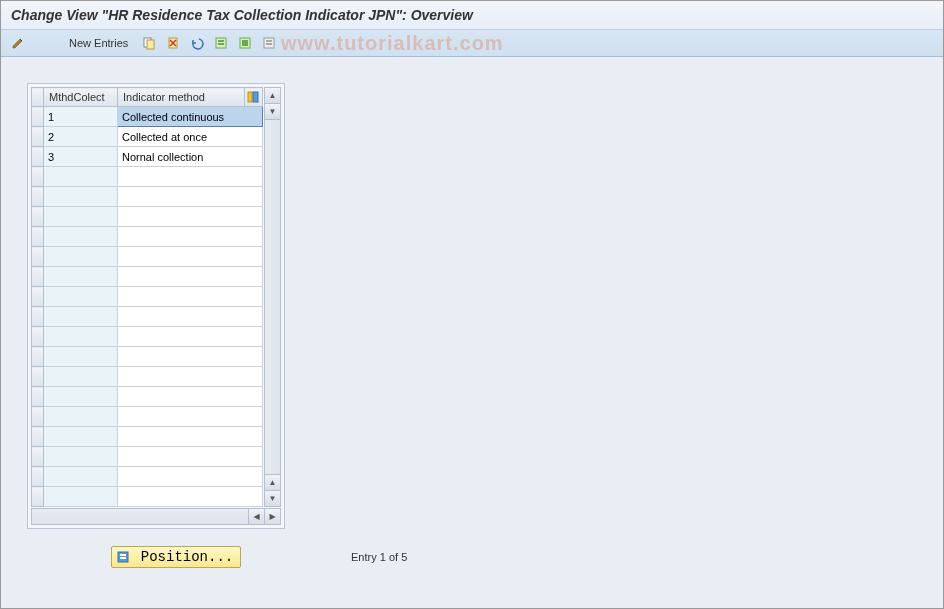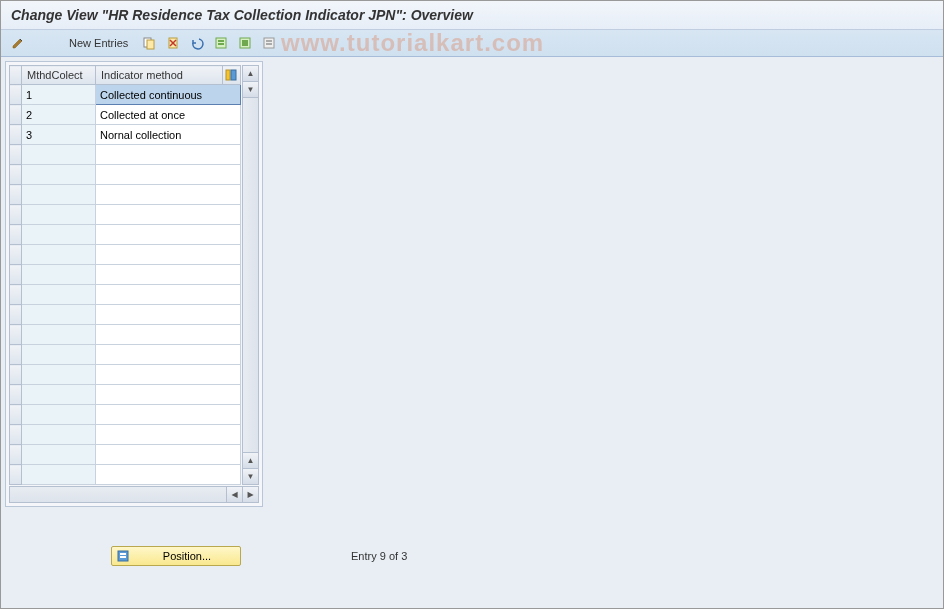--- a/index.html
+++ b/index.html
@@ -44,30 +44,30 @@
   .toolbar-label {
     font-size: 11px;
     color: #333;
     margin-right: 6px;
     cursor: pointer;
     margin-left: 36px;
   }
   .watermark {
     position: absolute;
     left: 280px;
-    font-size: 24px;
+    font-size: 20px;
     font-weight: bold;
     color: rgba(220,120,80,0.35);
     letter-spacing: 1px;
     pointer-events: none;
   }
   .content {
     background: #e8eef4;
     height: calc(100% - 56px);
-    padding: 4px;
+    padding: 26px;
     position: relative;
   }
   .grid-panel {
     width: 258px;
     background: #f4f6f9;
     border: 1px solid #b9c6d7;
     padding: 3px;
   }
   .grid-wrap {
     display: flex;
@@ -178,21 +178,22 @@
     cursor:pointer;
     width: 130px;
   }
   .position-btn .pos-icon {
     width:14px;height:14px;
     display:inline-flex;align-items:center;justify-content:center;
   }
   .position-btn .pos-label {
     flex:1;
     text-align:center;
-    font-size:11px;
+    font-size:14px;
+    font-family:Liberation Mono, monospace;
   }
   .entry-text {
     font-size:11px;
     color:#333;
   }
   svg { display:block; }
 </style>
 </head>
 <body>
 
@@ -390,14 +391,14 @@
   <div class="position-btn">
     <span class="pos-icon">
       <svg width="12" height="12" viewBox="0 0 12 12">
           <rect x="1" y="1" width="10" height="10" fill="#5b9bd5" stroke="#3a6fa0"></rect>
           <rect x="3" y="3" width="6" height="2" fill="#fff"></rect>
           <rect x="3" y="6" width="6" height="2" fill="#fff"></rect>
         </svg>
     </span>
     <span class="pos-label">Position...</span>
   </div>
-  <span class="entry-text">Entry 9 of 3</span>
+  <span class="entry-text">Entry 1 of 5</span>
 </div>
 
 </body></html>

